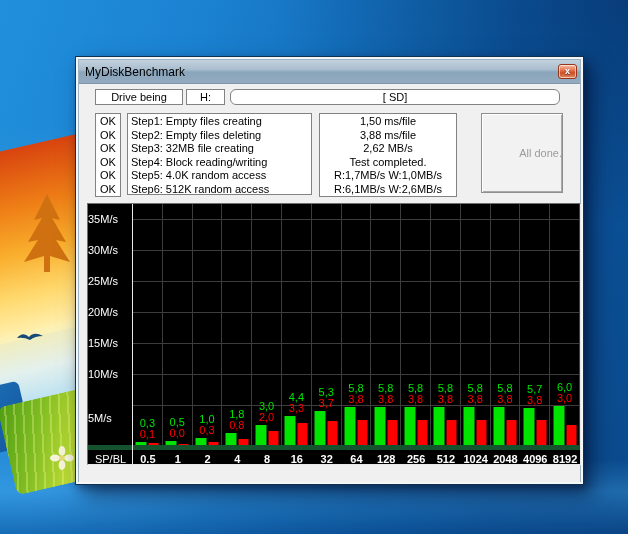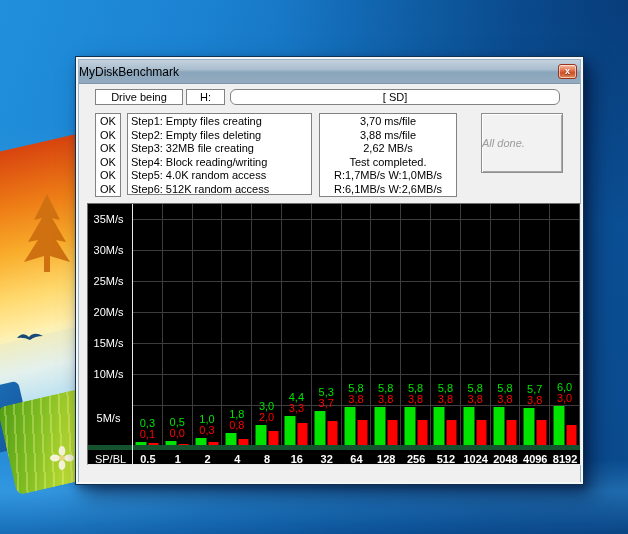--- a/index.html
+++ b/index.html
@@ -32,21 +32,21 @@
   .wp-bird { left:16px; top:330px; width:28px; height:14px; }
   .wp-flower { left:50px; top:446px; width:24px; height:24px; }
 
   
   .window { position:absolute; left:75px; top:56px; width:509px; height:429px;
     border:1px solid #10304f; background:#9db2c2; padding:3px;
     box-shadow: inset 0 0 0 2px #f4f6f8, 9px 11px 20px rgba(0,10,40,.50), 3px 4px 8px rgba(0,10,40,.35); }
   .titlebar { height:24px; margin:0; display:flex; align-items:center;
     background:linear-gradient(180deg,#c4d2df 0%, #a9bdce 42%, #8aa5bc 52%, #93abbf 100%);
     border-bottom:1px solid #7e97ab; }
-  .titlebar .title { font-size:12px; color:#000; flex:1;
+  .titlebar .title { font-size:12px; color:#000; padding-left:6px; flex:1;
     white-space:nowrap; overflow:hidden; }
   .close-btn { width:19px; height:15px; margin-right:3px; border-radius:3px;
     border:1px solid #97351a; cursor:default;
     background:linear-gradient(180deg,#f7c0aa 0%, #e2754f 40%, #cc4f27 60%, #e08a5e 100%);
     box-shadow: inset 0 0 0 1px rgba(255,255,255,.55);
     display:flex; align-items:center; justify-content:center; }
   .close-btn span { color:#fff; font-size:9px; font-weight:bold; line-height:9px;
     text-shadow:0 1px 1px rgba(0,0,0,.45); }
   .client { position:relative; height:398px; background:#f0f0f0; }
 
@@ -58,30 +58,30 @@
   .f-volume { left:151px; top:5px; width:330px;border-radius:6px; }
 
   
   .sunken { position:absolute; background:#fff; border:1px solid #828282;
     font-size:11px; color:#000; overflow:hidden; }
   .ok-box { left:16px; top:29px; width:26px; height:84px; padding:1px 0 0 4px; }
   .steps-box { left:48px; top:29px; width:185px; height:82px; padding:1px 0 0 3px; }
   .results-box { left:240px; top:29px; width:138px; height:84px; padding:1px 0 0 0; text-align:center; }
   .ok-box div, .steps-box div, .results-box div { line-height:13.5px; white-space:nowrap; }
 
-  .done-btn { position:absolute; left:402px; top:29px; width:82px; height:60px;
+  .done-btn { position:absolute; left:402px; top:29px; width:82px; height:80px;
     background:#f2f2f2; border:1px solid #8e8e8e;
     box-shadow: inset 1px 1px 0 #fff, inset -1px -1px 0 #a8a8a8;
-    color:#9c9c9c; font-size:11px; display:flex; align-items:center; justify-content:flex-start;font-style:italic; }
+    color:#9c9c9c; font-size:11px; display:flex; align-items:center; justify-content:flex-end; }
 
   
   .chart { position:absolute; left:8px; top:119px; width:494px; height:262px;
     background:#000; border:1px solid; border-color:#6f6f6f #e8e8e8 #e8e8e8 #6f6f6f; }
   .chart-inner { position:relative; width:100%; height:100%; overflow:hidden; }
-  .y-tick { position:absolute; left:0; width:41px; height:12px; text-align:center;
+  .y-tick { position:absolute; left:0; width:41px; height:12px; text-align:left;
     color:#fff; font-size:11px; line-height:12px; z-index:2; }
   .h-grid { position:absolute; left:45px; right:0; height:1px; background:#3d3d3d; z-index:1; }
   .axis-line { position:absolute; left:44px; top:0; bottom:0; width:1px; background:#e8e8e8; z-index:3; }
   .cols { position:absolute; left:45px; right:0; top:0; bottom:19px; display:flex; }
   .col { position:relative; flex:1; border-right:1px solid #3d3d3d; }
   .bars { position:absolute; bottom:0; left:50%; transform:translateX(-50%);
     display:flex; align-items:flex-end; gap:2px; z-index:4; }
   .bar { width:11px; }
   .bar.write { width:10px; }
   .val-labels { position:absolute; left:50%; transform:translateX(-50%);
@@ -138,21 +138,21 @@
         </div>
       <div class="sunken steps-box">
           <div>Step1: Empty files creating</div>
           <div>Step2: Empty files deleting</div>
           <div>Step3: 32MB file creating</div>
           <div>Step4: Block reading/writing</div>
           <div>Step5: 4.0K random access</div>
           <div>Step6: 512K random access</div>
         </div>
       <div class="sunken results-box">
-          <div>3,70 ms/file</div>
+          <div>1,50 ms/file</div>
           <div>3,88 ms/file</div>
           <div>2,62 MB/s</div>
           <div>Test completed.</div>
           <div>R:1,7MB/s W:1,0MB/s</div>
           <div>R:6,1MB/s W:2,6MB/s</div>
         </div>
 
       <div class="done-btn">
         <span>All done.</span>
       </div>

